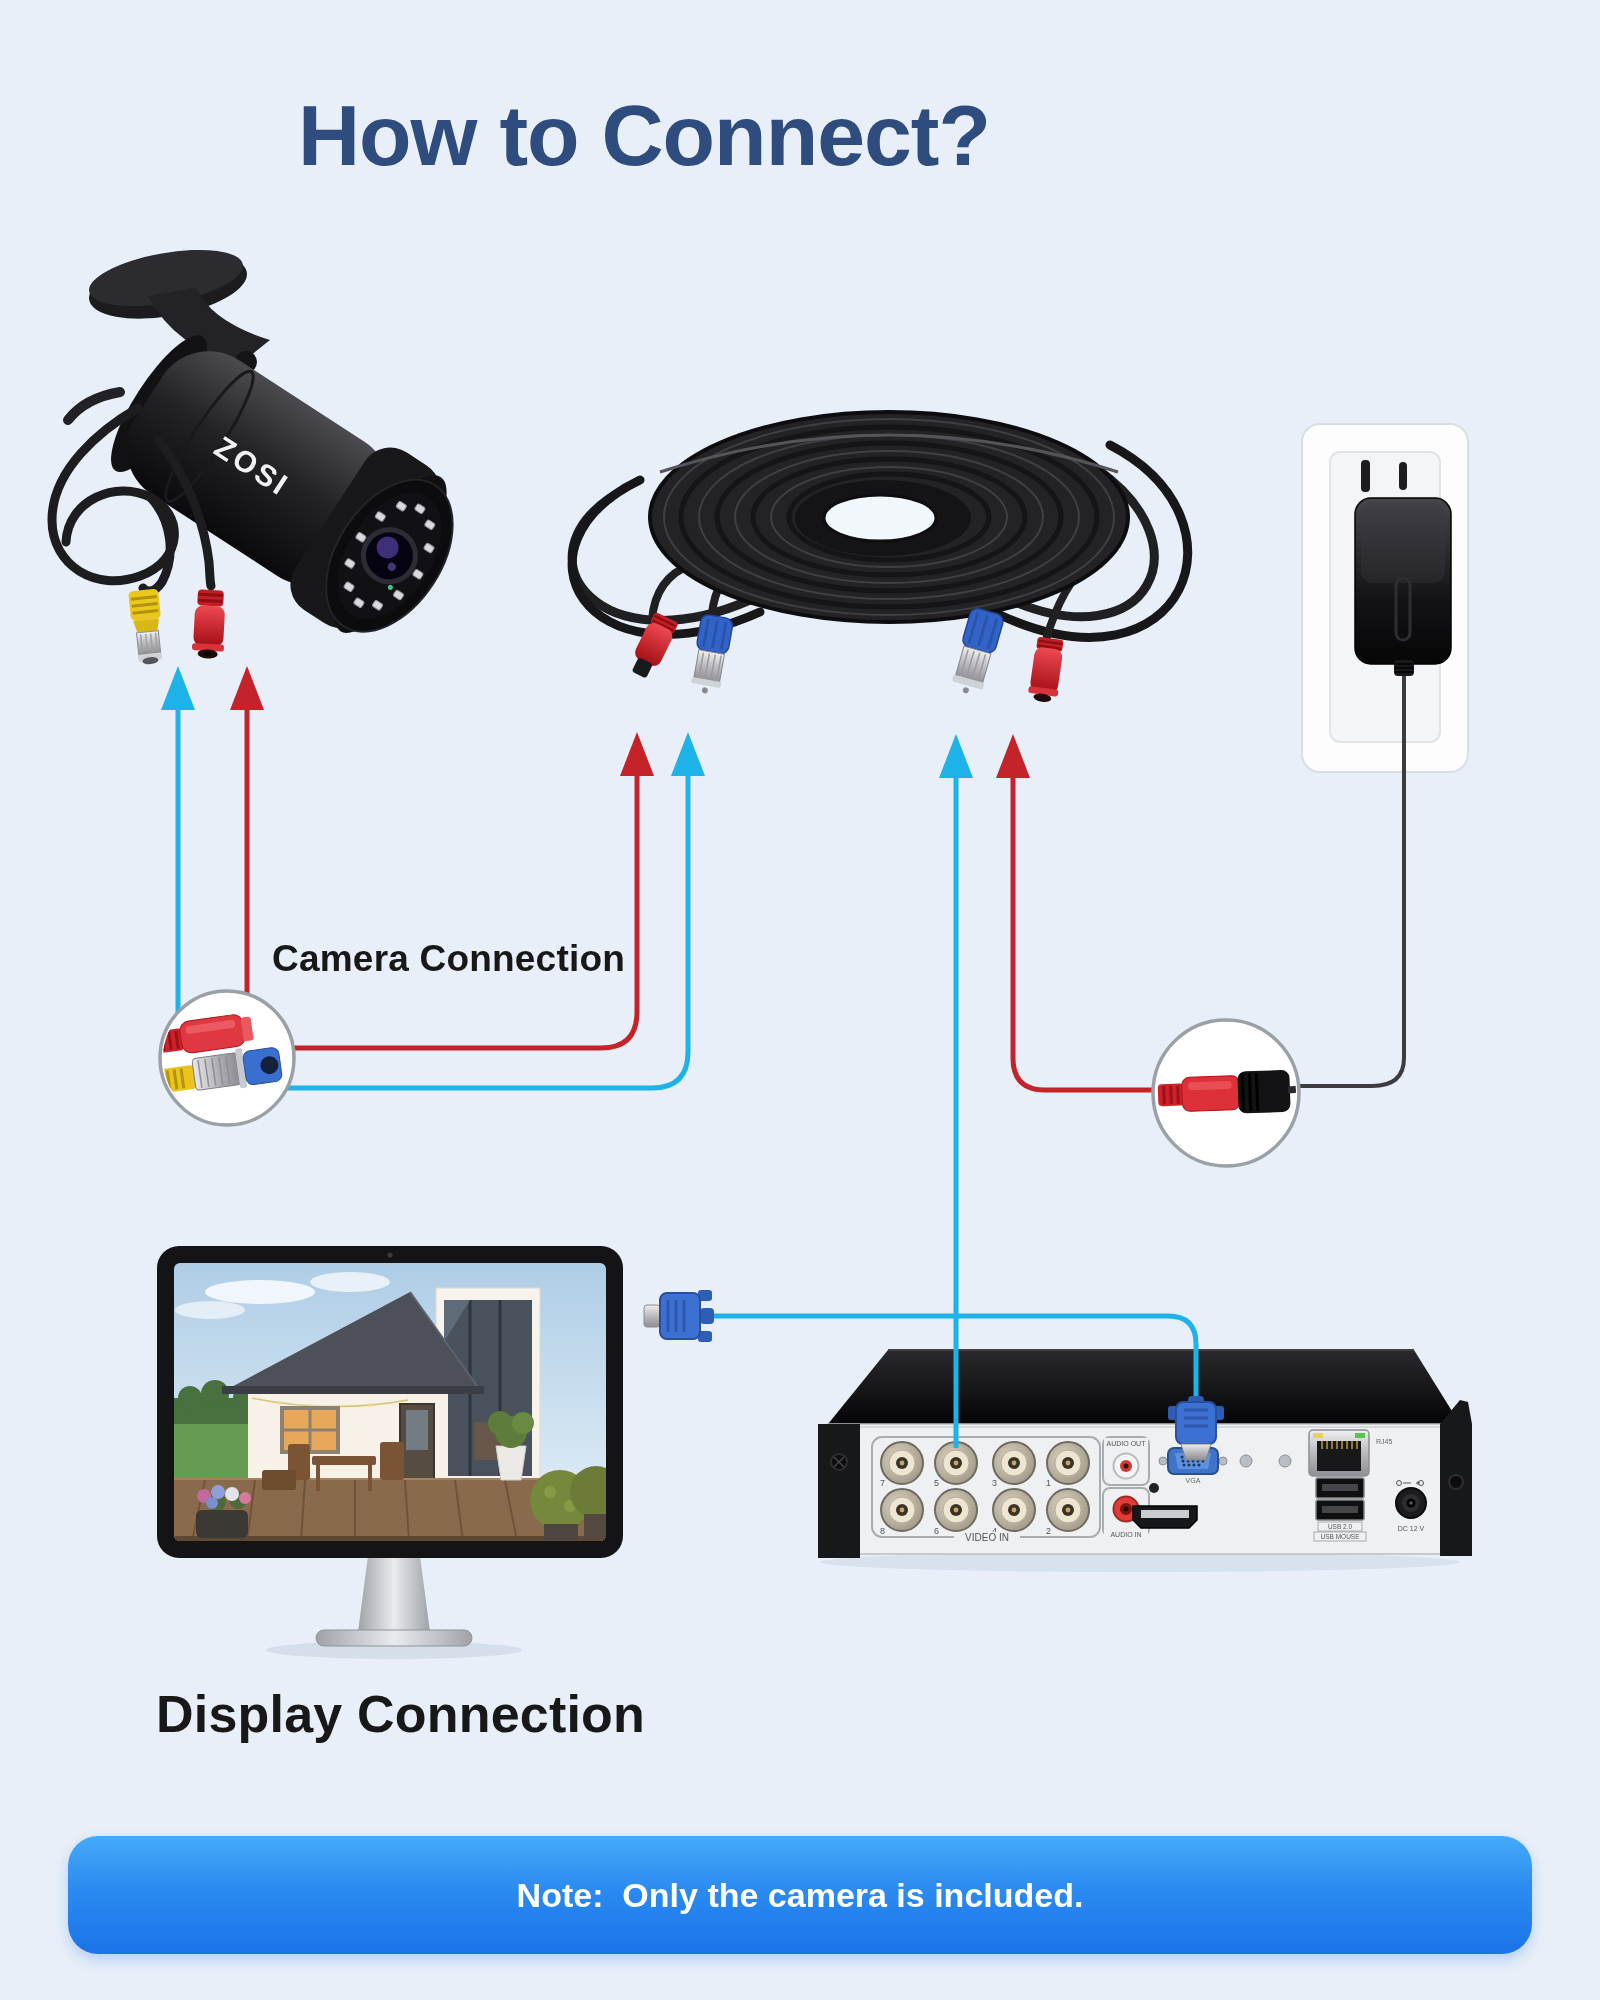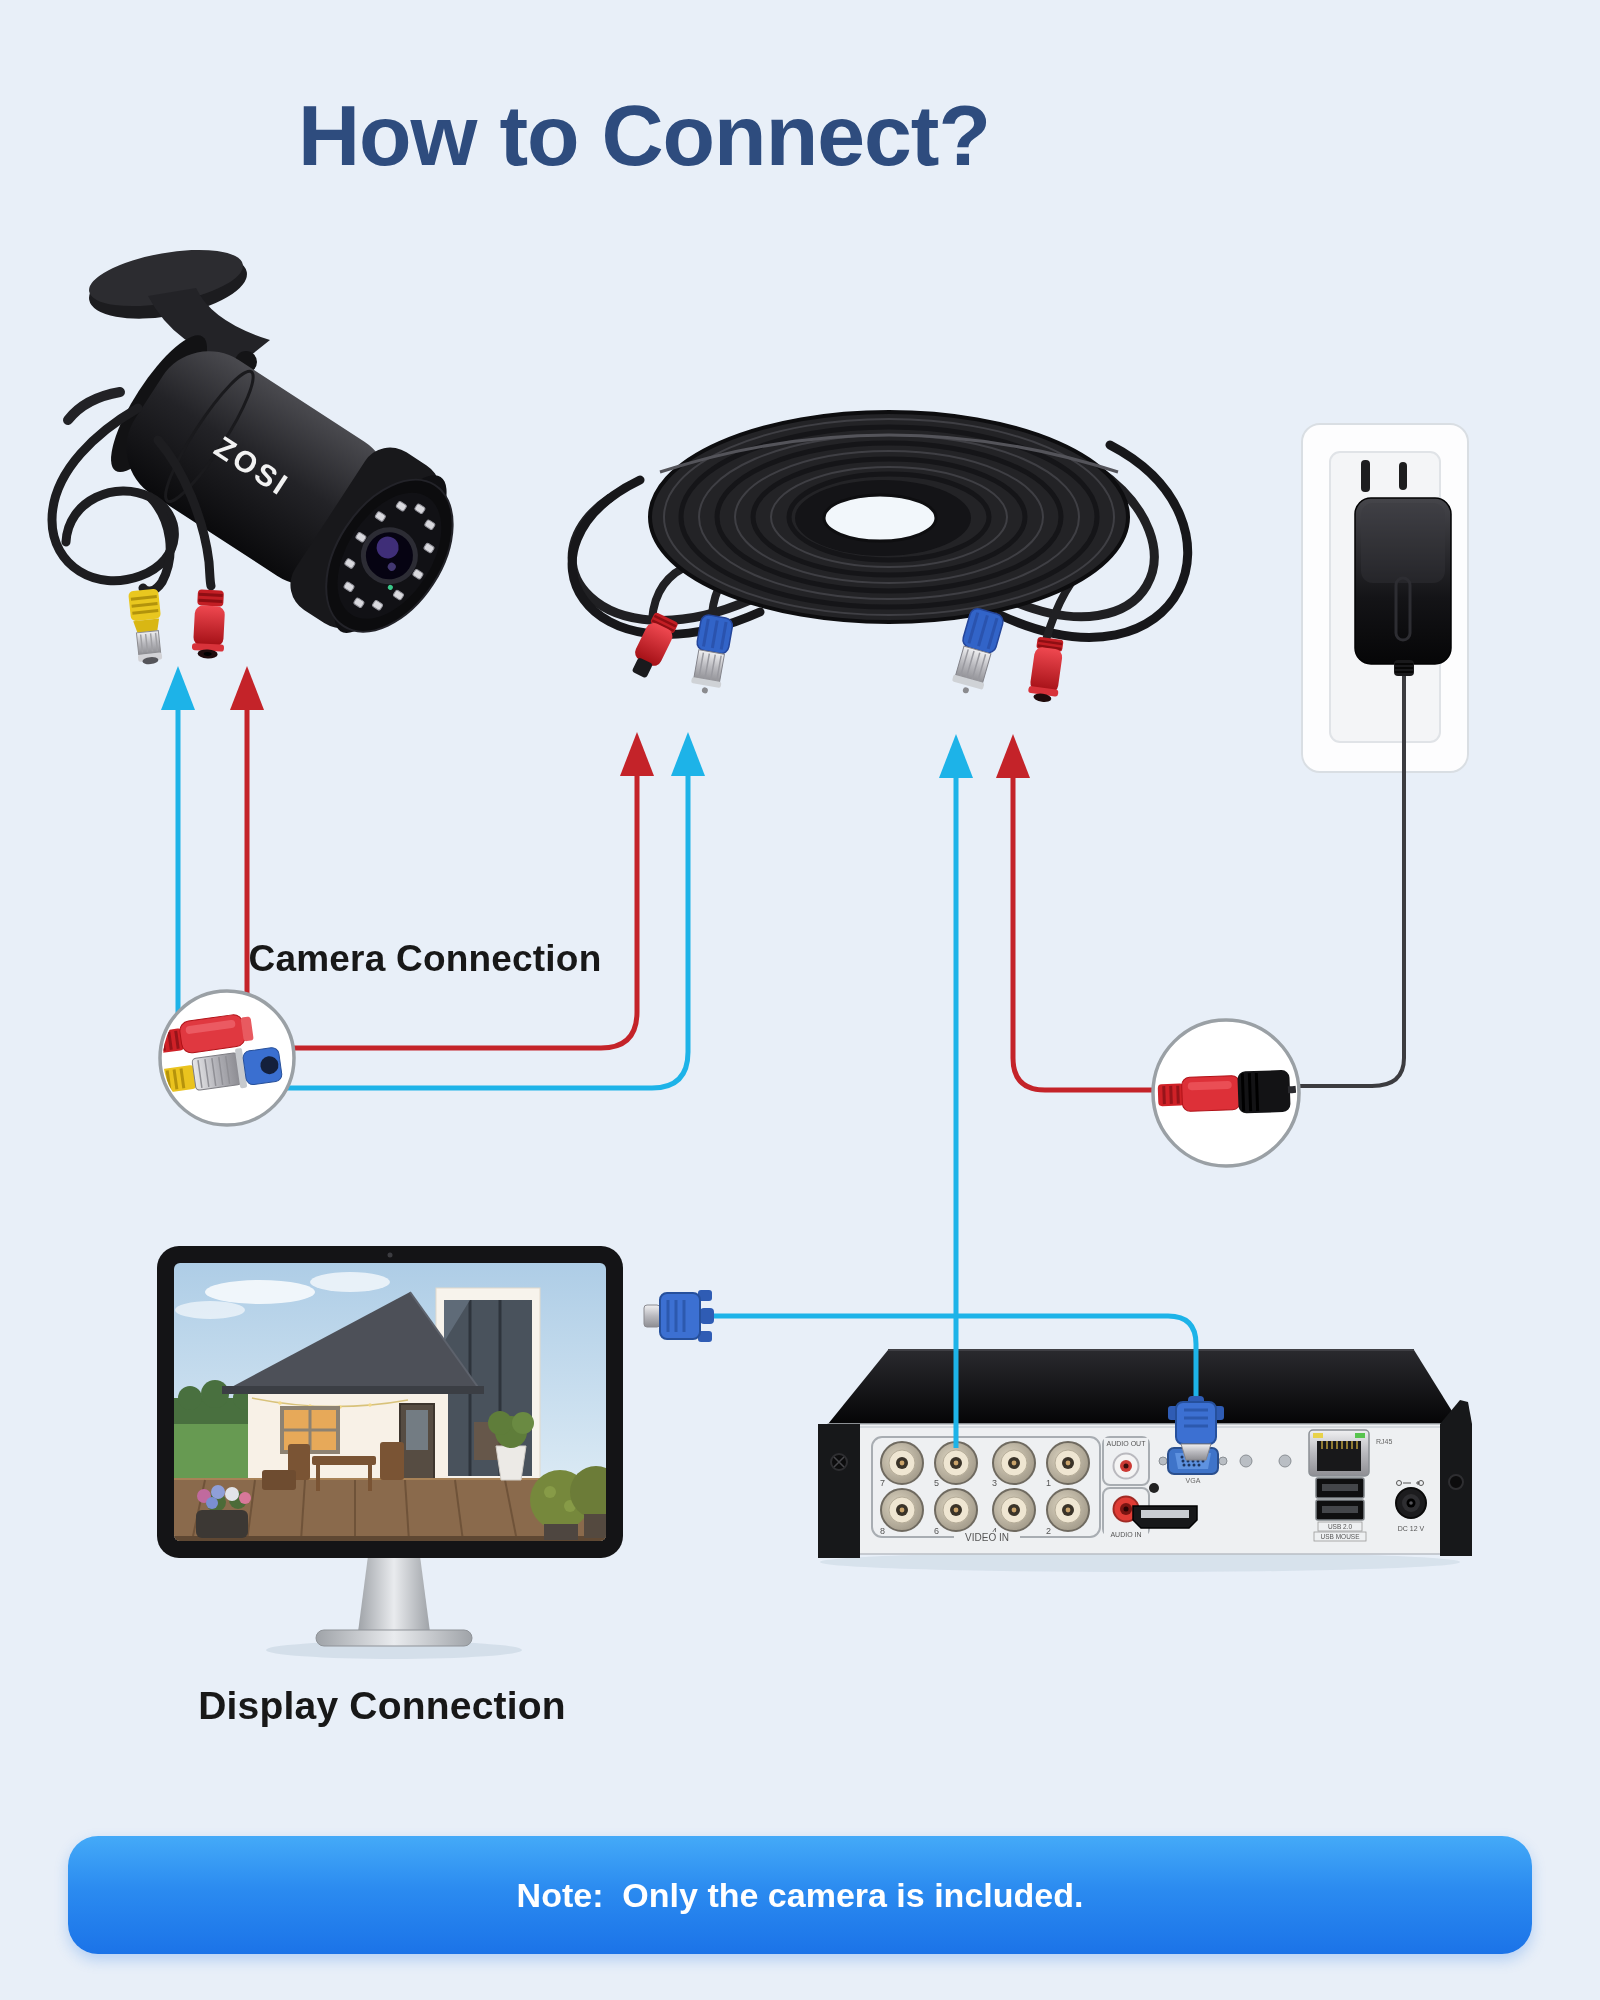--- a/index.html
+++ b/index.html
@@ -8,25 +8,25 @@
     background:#e8eff8;overflow:hidden;
     font-family:"Liberation Sans", sans-serif;
   }
   .canvas svg.scene{position:absolute;left:0;top:0;width:1600px;height:2000px;}
   .page-title{
     position:absolute;left:0;top:86px;width:1288px;text-align:center;
     font-size:86px;font-weight:800;letter-spacing:-1px;color:#2e4c7e;
   }
   .conn-label{
     position:absolute;font-size:37px;font-weight:600;color:#181818;
-    text-align:center;letter-spacing:0.2px;
+    text-align:right;letter-spacing:0.2px;
   }
   .label-camera{left:225px;top:938px;width:400px;}
   .label-power{left:1018px;top:950px;width:400px;}
-  .label-display{left:132px;top:1684px;width:500px;font-size:39px;}
+  .label-display{left:145px;top:1684px;width:500px;font-size:52px;}
   .label-dvr{left:913px;top:1570px;width:500px;font-size:38px;}
   .note-banner{
     position:absolute;left:68px;top:1836px;width:1464px;height:118px;
     border-radius:30px;
     background:linear-gradient(180deg,#44aaf8 0%,#2b8bf0 45%,#1b73e8 100%);
     box-shadow:0 6px 14px rgba(27,115,232,.25);
   }
   .note-text{
     width:100%;height:118px;line-height:118px;text-align:center;
     color:#ffffff;font-size:34px;font-weight:700;white-space:pre;

